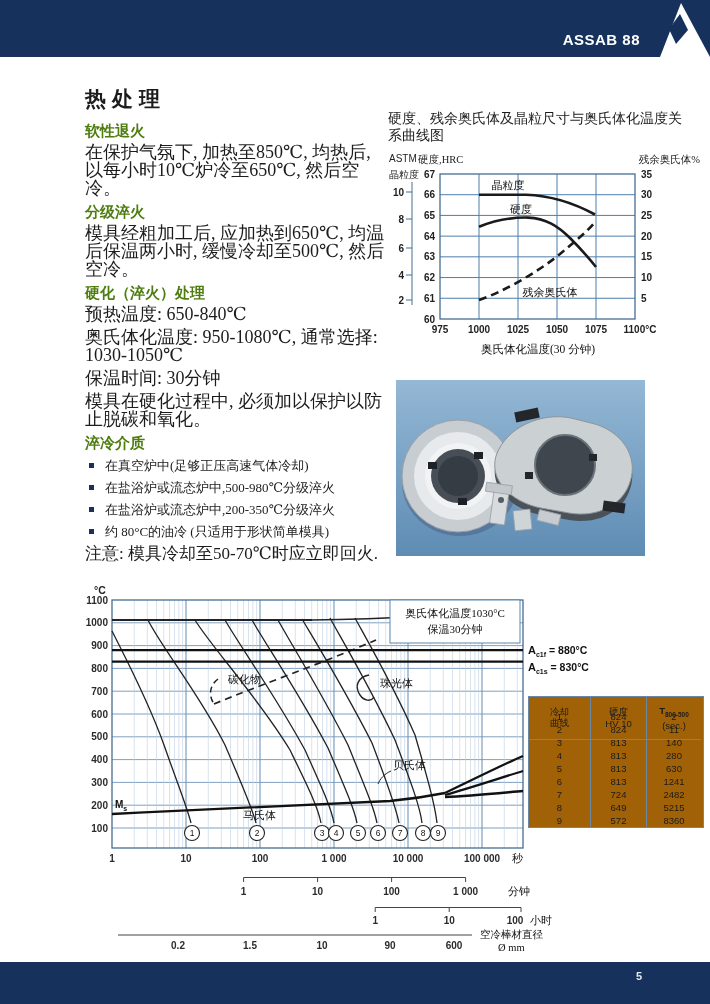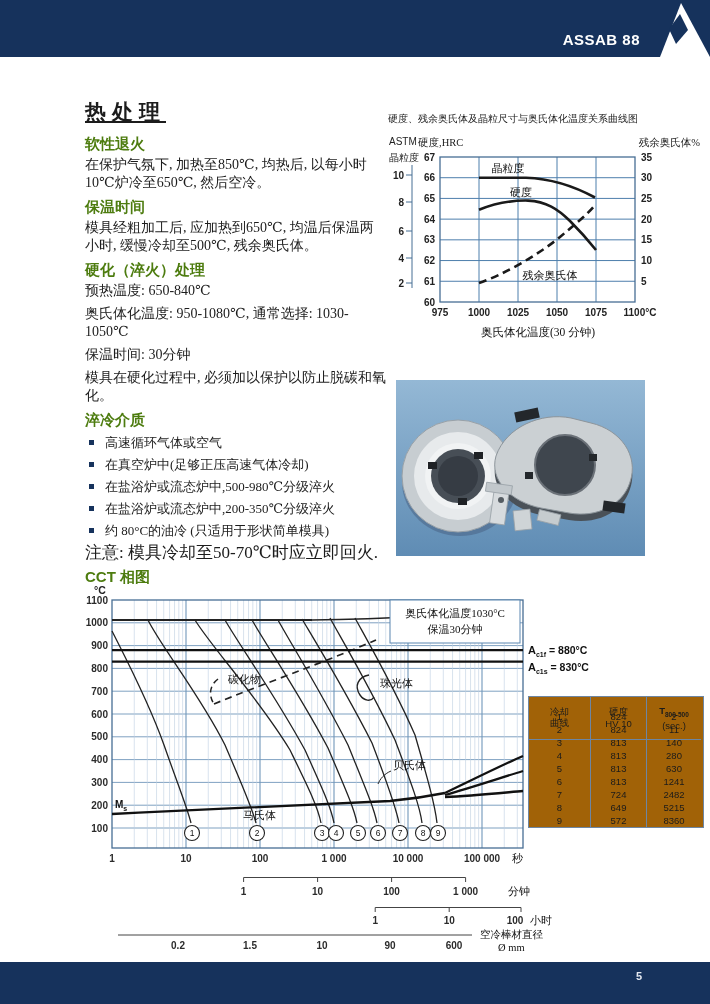--- a/index.html
+++ b/index.html
@@ -6,30 +6,30 @@
   .page{position:relative;width:710px;height:1004px;background:#ffffff;overflow:hidden;
         font-family:"Liberation Serif","DejaVu Serif",serif;color:#1c1c1c;}
   .abs{position:absolute;}
   
   .topbar{left:0;top:0;width:710px;height:57px;background:#16325c;}
   .botbar{left:0;top:962px;width:710px;height:42px;background:#16325c;}
   .brand{right:70px;top:31px;color:#fff;font:bold 15px "Liberation Sans",sans-serif;letter-spacing:.5px;}
   .pagenum{right:68px;top:970px;color:#e3e8f0;font:bold 11px "Liberation Sans",sans-serif;}
   
   .leftcol{left:85px;top:82px;width:302px;}
-  .doc-title{font:bold 21px "Liberation Serif",serif;margin:16px 0 8px 0;letter-spacing:6px;text-decoration:underline;}
+  .doc-title{font:bold 21px "Liberation Serif",serif;margin:3px 0 8px 0;letter-spacing:6px;}
   .h2{font:bold 15px "Liberation Sans",sans-serif;margin:5px 0 3px 0;line-height:19px;color:#4d7c0f;}
-  .p{font-size:14px;line-height:18px;margin:0 0 5px 0;}
+  .p{font-size:18px;line-height:18px;margin:0 0 5px 0;}
   .bullets{margin:2px 0 0 0;padding:0;list-style:none;}
   .bullets li{position:relative;padding-left:20px;font-size:13px;line-height:22px;}
   .sq{position:absolute;left:4px;top:8px;width:5px;height:5px;background:#16325c;}
   .note{font-size:17px;line-height:18px;margin:2px 0 2px 0;}
   
   .chartblock{left:388px;top:110px;width:322px;}
-  .charttitle{font-size:10px;line-height:17px;width:300px;margin:0;}
+  .charttitle{font-size:14px;line-height:17px;width:300px;margin:0;}
   svg text{font-family:"Liberation Sans",sans-serif;}
   .kai{font-family:"Liberation Serif","DejaVu Serif",serif;}
   
   .ctab{left:528px;top:696px;width:174px;border:1px solid #6d86a3;background:#a16207;
         font:9.5px "Liberation Sans",sans-serif;color:#1b1b1b;display:grid;
         grid-template-columns:62px 56px 54px;grid-auto-rows:13px;}
   .ctab .hc{height:42px;display:flex;flex-direction:column;align-items:center;justify-content:center;
         border-bottom:1px solid #6d86a3;line-height:11px;}
   .ctab .c{display:flex;align-items:center;justify-content:center;}
   .ctab .b1{border-right:1px solid #6d86a3;}
@@ -47,37 +47,35 @@
     <polygon points="28,14 36,30 24,44 17,29" fill="#16325c"></polygon>
   </svg>
 
   <div class="abs botbar"></div>
   <div class="abs pagenum">5</div>
 
   <div class="abs leftcol">
     <h1 class="doc-title">热处理</h1>
     <div class="h2">软性退火</div>
     <p class="p">在保护气氛下, 加热至850℃, 均热后, 以每小时10℃炉冷至650℃, 然后空冷。</p>
-    <div class="h2">保温时间</div>
-    <p class="p">模具经粗加工后, 应加热到650℃, 均温后保温两小时, 缓慢冷却至500℃, 残余奥氏体。</p>
+    <div class="h2">分级淬火</div>
+    <p class="p">模具经粗加工后, 应加热到650℃, 均温后保温两小时, 缓慢冷却至500℃, 然后空冷。</p>
     <div class="h2">硬化（淬火）处理</div>
     <p class="p">预热温度: 650-840℃</p>
     <p class="p">奥氏体化温度: 950-1080℃, 通常选择: 1030-1050℃</p>
     <p class="p">保温时间: 30分钟</p>
     <p class="p">模具在硬化过程中, 必须加以保护以防止脱碳和氧化。</p>
     <div class="h2">淬冷介质</div>
     <ul class="bullets">
-      <li><span class="sq"></span><span>高速循环气体或空气</span></li>
       <li><span class="sq"></span><span>在真空炉中(足够正压高速气体冷却)</span></li>
       <li><span class="sq"></span><span>在盐浴炉或流态炉中,500-980℃分级淬火</span></li>
       <li><span class="sq"></span><span>在盐浴炉或流态炉中,200-350℃分级淬火</span></li>
       <li><span class="sq"></span><span>约 80°C的油冷 (只适用于形状简单模具)</span></li>
     </ul>
     <p class="note">注意: 模具冷却至50-70℃时应立即回火.</p>
-    <div class="h2">CCT 相图</div>
   </div>
 
   <div class="abs chartblock">
     <p class="charttitle">硬度、残余奥氏体及晶粒尺寸与奥氏体化温度关系曲线图</p>
     <svg width="322" height="212" viewBox="0 0 322 212" style="display:block;margin-top:8px;">
       <g id="hgrid">
           <line x1="52" y1="42.71" x2="247" y2="42.71" stroke="#4d7eac" stroke-width="1"></line>
           <line x1="52" y1="63.42" x2="247" y2="63.42" stroke="#4d7eac" stroke-width="1"></line>
           <line x1="52" y1="84.13" x2="247" y2="84.13" stroke="#4d7eac" stroke-width="1"></line>
           <line x1="52" y1="104.84" x2="247" y2="104.84" stroke="#4d7eac" stroke-width="1"></line>

